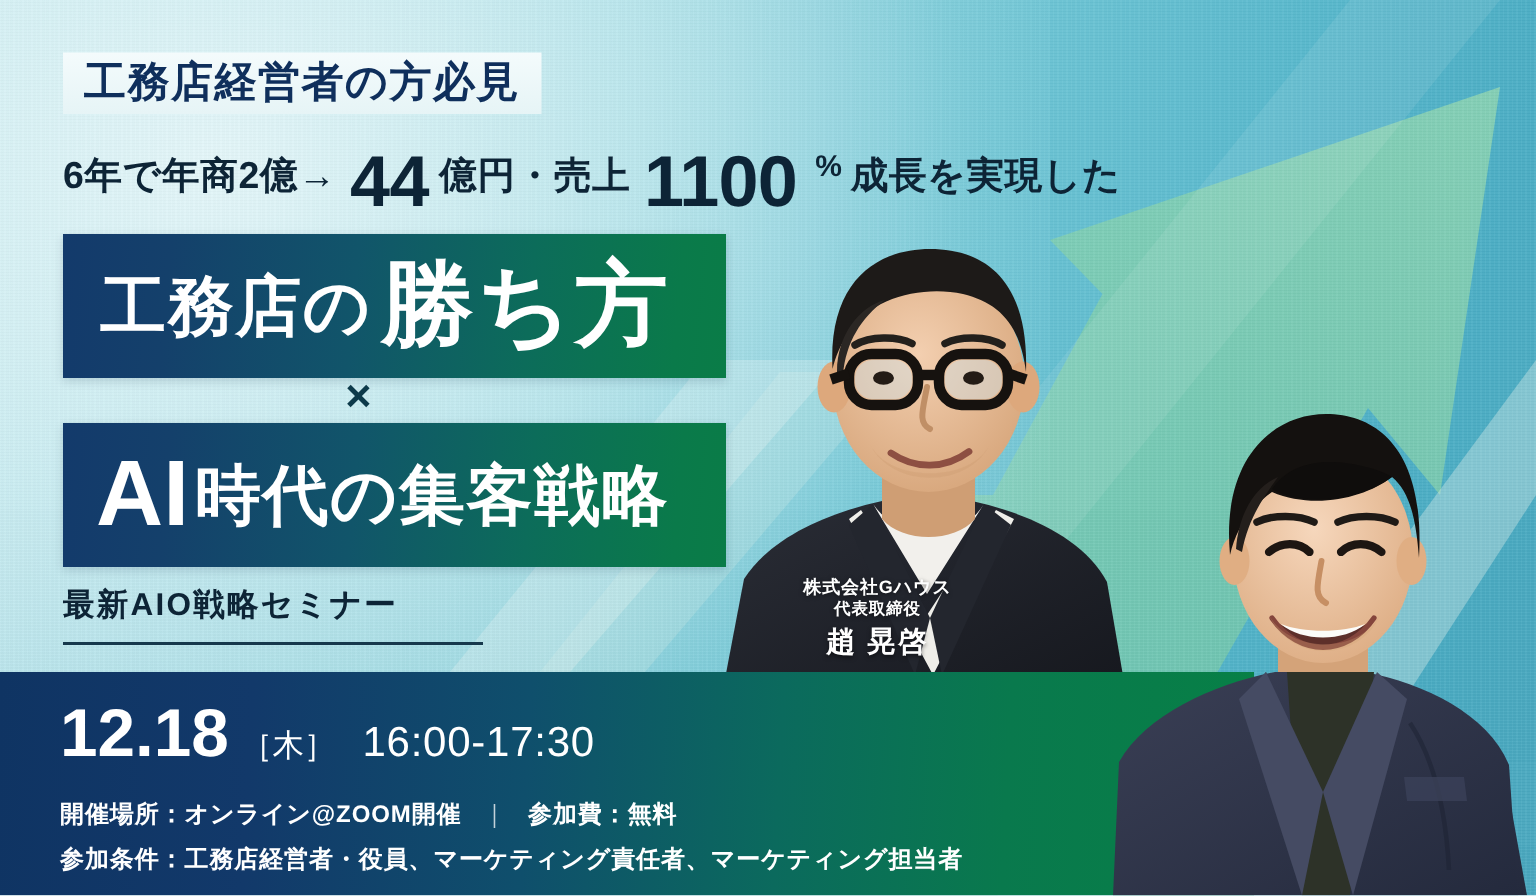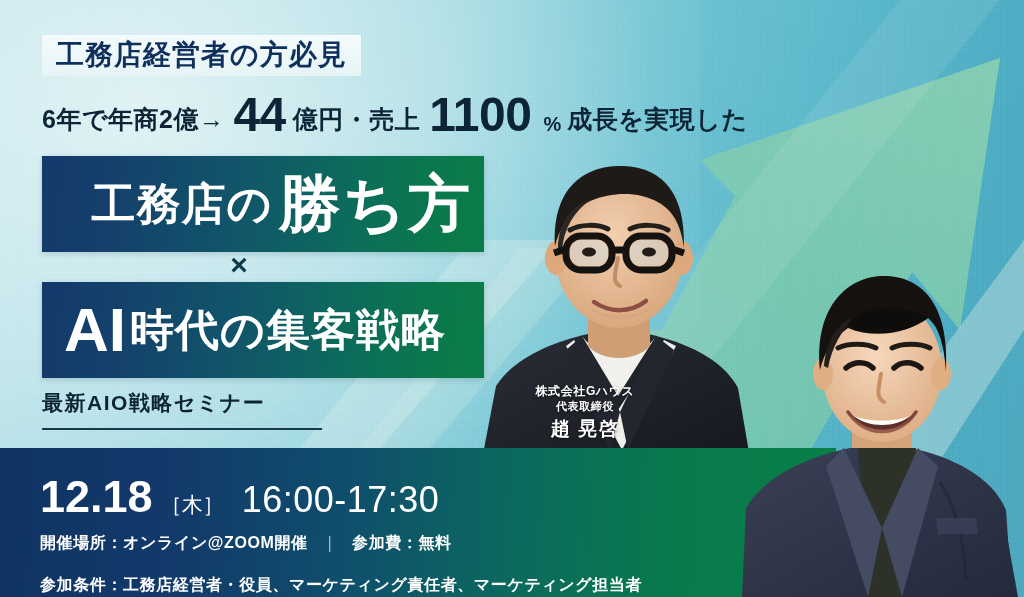--- a/index.html
+++ b/index.html
@@ -67,26 +67,26 @@
     letter-spacing: 1px;
     line-height: 1.08;
     z-index: 6;
     white-space: nowrap;
   }
 
   
   .headline {
     position: absolute;
     left: 42px;
-    top: 93px;
+    top: 100px;
     z-index: 6;
     color: #0d2436;
     white-space: nowrap;
     display: flex;
-    align-items: flex-end;
+    align-items: flex-start;
     font-weight: 700;
   }
   .hl-sm  { font-size: 25px; letter-spacing: 0.5px; }
   .hl-big { font-size: 48px; letter-spacing: -0.5px; padding: 0 7px 0 9px; line-height: 0.9; }
   .hl-mid { font-size: 25px; letter-spacing: 0.5px; }
   .hl-pct { font-size: 20px; padding: 0 6px 0 5px; }
 
   
   .title-bar {
     position: absolute;
@@ -95,21 +95,21 @@
     display: flex;
     align-items: center;
     color: #ffffff;
     background: linear-gradient(95deg, #133a6b 0%, #14406b 16%, #11556a 44%, #0c6c5a 70%, #0a7a4a 92%, #0a7c47 100%);
     box-shadow: 0 2px 6px rgba(0,40,60,0.16);
   }
   .title-bar-1 {
     top: 156px;
     width: 442px;
     height: 96px;
-    justify-content: flex-end;
+    justify-content: center;
     padding-right: 12px;
   }
   .title-bar-2 {
     top: 282px;
     width: 442px;
     height: 96px;
     justify-content: flex-start;
     padding-left: 22px;
   }
   .t1-small { font-size: 44px; font-weight: 700; letter-spacing: 1px; }
@@ -176,34 +176,34 @@
     left: 40px;
     top: 15px;
     display: flex;
     align-items: baseline;
     color: #ffffff;
     white-space: nowrap;
     z-index: 4;
   }
   .date-main  { font-size: 45px; font-weight: 700; letter-spacing: 0px; line-height: 1; }
   .date-dow   { font-size: 21px; font-weight: 400; padding: 0 4px 0 8px; }
-  .date-time  { font-size: 36px; font-weight: 400; letter-spacing: 0.5px; padding-left: 14px; margin-top: 16px; }
+  .date-time  { font-size: 28px; font-weight: 400; letter-spacing: 0.5px; padding-left: 14px; margin-top: 16px; }
 
   .info-line {
     position: absolute;
     left: 40px;
     color: #ffffff;
     font-size: 16px;
     font-weight: 700;
     letter-spacing: 0.6px;
     white-space: nowrap;
     z-index: 4;
   }
   .info-1 { top: 85px; }
-  .info-2 { top: 127px; }
+  .info-2 { top: 115px; }
   .sep { padding: 0 9px; opacity: 0.75; font-weight: 400; }
 
   
   .photo {
     position: absolute;
     z-index: 5;
   }
   .speaker-caption {
     position: absolute;
     z-index: 9;

